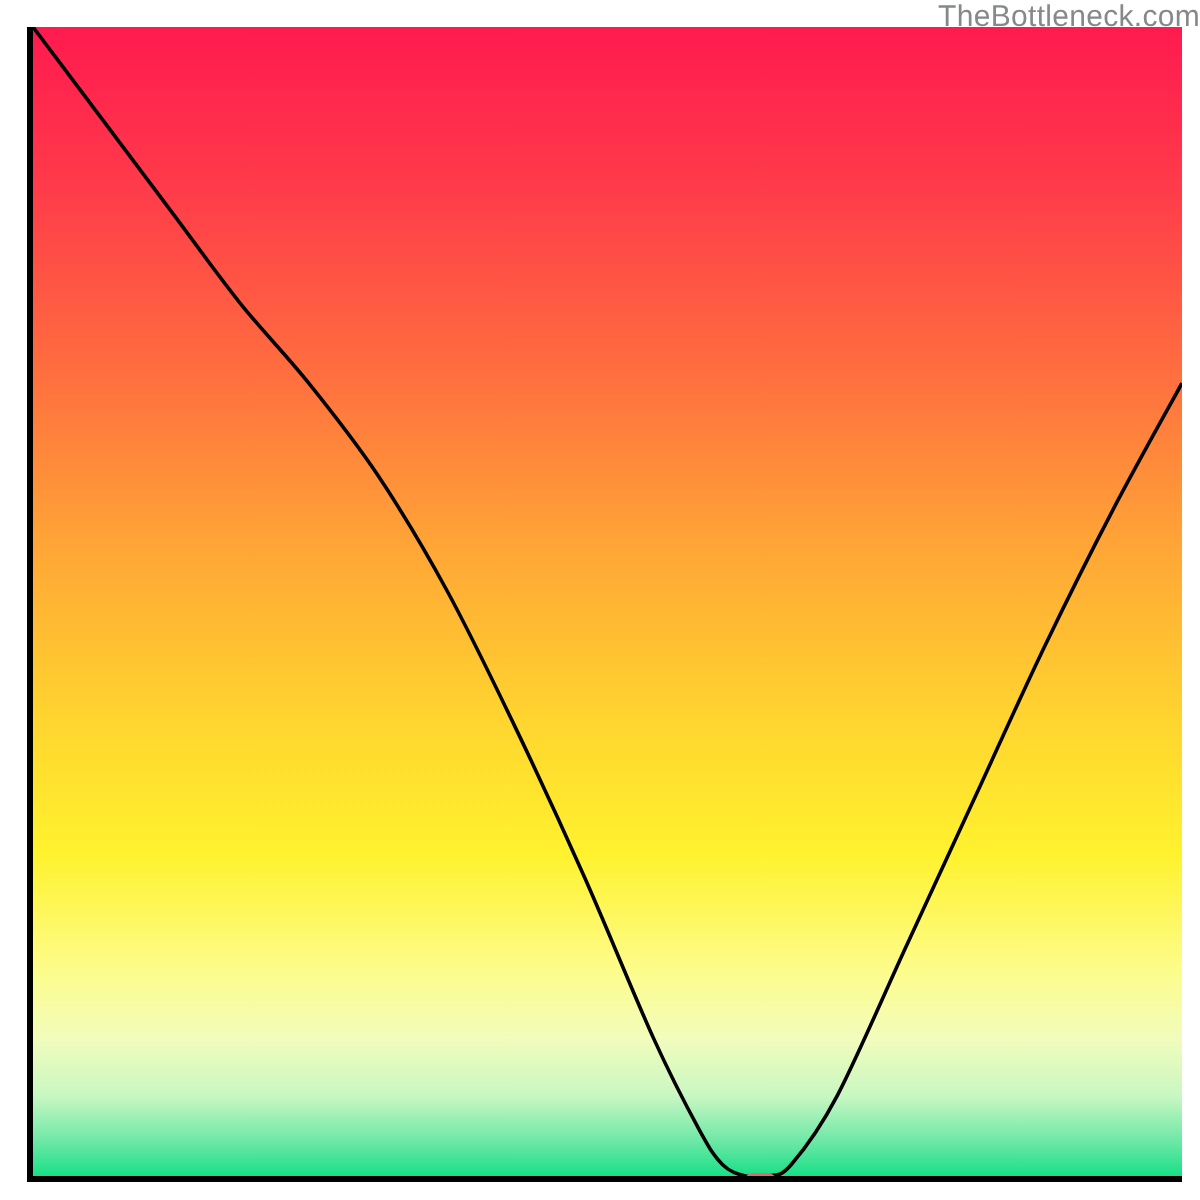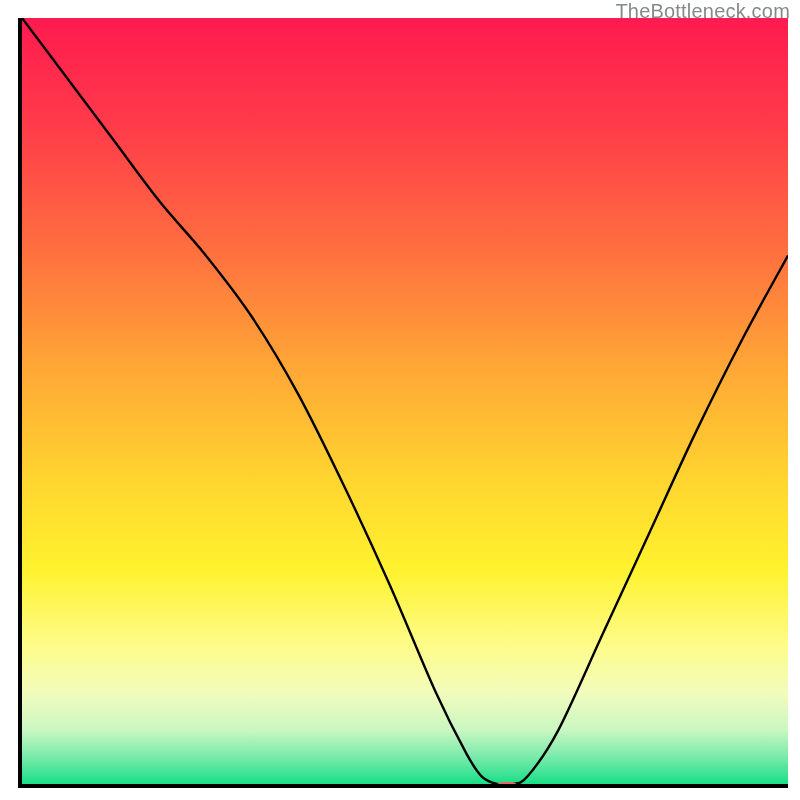--- a/index.html
+++ b/index.html
@@ -38,21 +38,21 @@
     position: absolute;
     width: 22px;
     height: 12px;
     background: #e46a6a;
     border-radius: 6px;
     transform: translate(-50%, -50%);
   }
   .attribution {
     position: absolute;
     top: 0;
-    right: 10px;
+    right: 0;
     font-family: Arial, Helvetica, sans-serif;
     font-size: 20px;
     color: #86898b;
     letter-spacing: 0.2px;
   }
 </style>
 </head>
 <body>
 
 <div class="chart-container">

